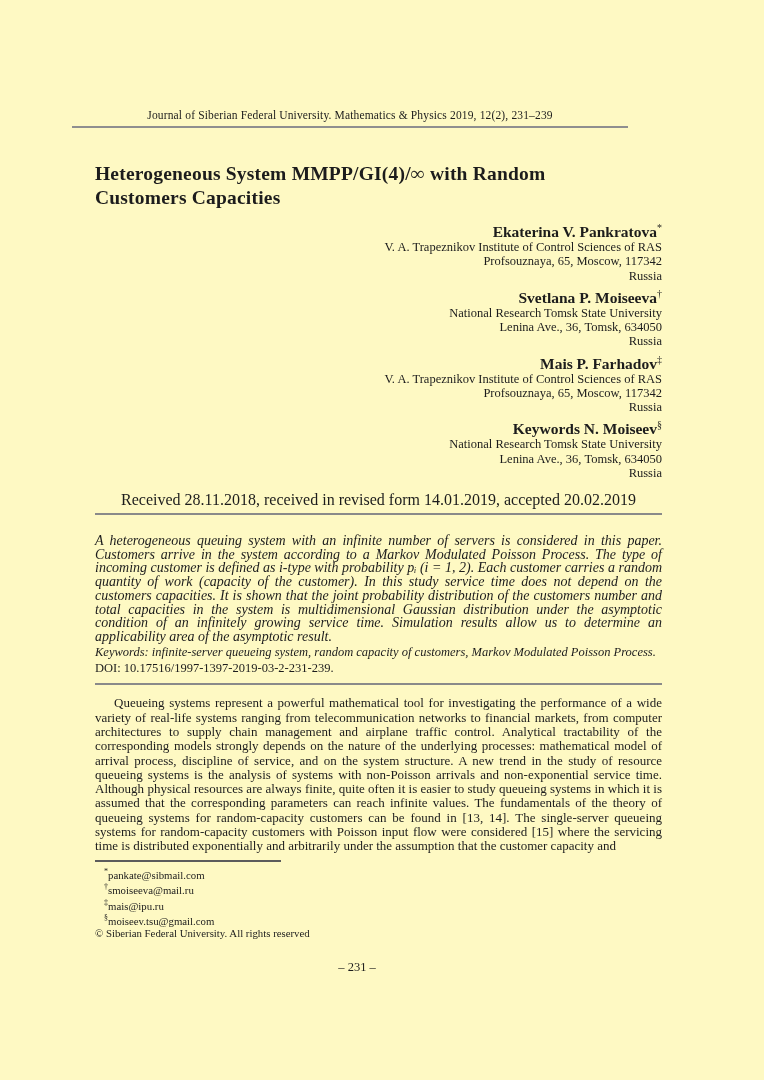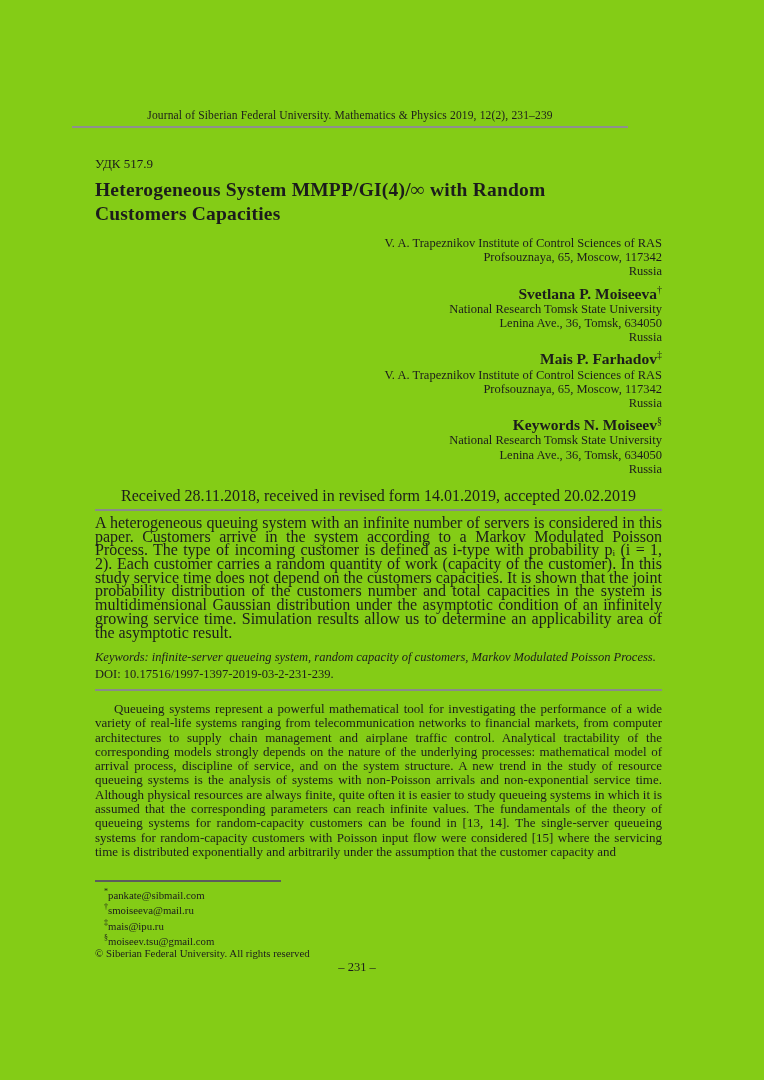--- a/index.html
+++ b/index.html
@@ -2,21 +2,21 @@
 <html><head>
 <meta charset="utf-8">
 <style>
   html, body { margin: 0; padding: 0; background: #e8e8e8; }
   * { box-sizing: border-box; }
   .page {
     position: relative;
     width: 764px;
     height: 1080px;
     margin: 0 auto;
-    background: #84cc16;
+    background: #fef9c3;
     color: #1c1c1c;
     font-family: "Liberation Serif", "DejaVu Serif", serif;
     overflow: hidden;
   }
 
   
   .header-block {
     position: absolute;
     left: 72px;
     top: 108px;
@@ -66,27 +66,28 @@
     text-align: center;
     font-size: 16px;
     line-height: 14px;
   }
   .rule-thick {
     margin-top: 6px;
     height: 2px;
     background: #8a8a8a;
   }
   .abstract {
-    margin-top: 5px;
-    font-size: 16px;
+    margin-top: 19px;
+    font-style: italic;
+    font-size: 14px;
     line-height: 13.7px;
     text-align: justify;
   }
   .keywords {
-    margin-top: 12px;
+    margin-top: 2px;
     font-style: italic;
     font-size: 12.5px;
     line-height: 13.7px;
     text-align: justify;
   }
   .doi-line {
     margin-top: 2px;
     font-size: 12.5px;
     line-height: 14px;
   }
@@ -97,21 +98,21 @@
     font-size: 13px;
     line-height: 14.3px;
     text-align: justify;
     text-indent: 19px;
   }
 
   
   .footnotes {
     position: absolute;
     left: 95px;
-    top: 880px;
+    top: 860px;
     width: 567px;
     font-size: 10.8px;
     line-height: 11.7px;
   }
   .fn-rule {
     width: 186px;
     height: 2px;
     background: #5c5c5c;
     margin-bottom: 4px;
   }
@@ -133,27 +134,27 @@
 
 <div class="page">
 
   <div class="header-block">
     <div class="journal-line">Journal of Siberian Federal University. Mathematics &amp; Physics 2019, 12(2), 231–239</div>
     <div class="header-rule"></div>
   </div>
 
   <div class="content">
 
-    <div class="udk">УДК 517.9</div>
 
     <h1 class="paper-title"><span>Heterogeneous System MMPP/GI(4)/∞ with Random</span><br><span>Customers Capacities</span></h1>
 
     <div class="authors">
 
       <div>
+        <div class="author-name"><span>Ekaterina V. Pankratova</span><sup>*</sup></div>
         <div class="affil-line">V. A. Trapeznikov Institute of Control Sciences of RAS</div>
         <div class="affil-line">Profsouznaya, 65, Moscow, 117342</div>
         <div class="affil-line">Russia</div>
       </div>
 
       <div>
         <div class="author-name"><span>Svetlana P. Moiseeva</span><sup>†</sup></div>
         <div class="affil-line">National Research Tomsk State University</div>
         <div class="affil-line">Lenina Ave., 36, Tomsk, 634050</div>
         <div class="affil-line">Russia</div>

